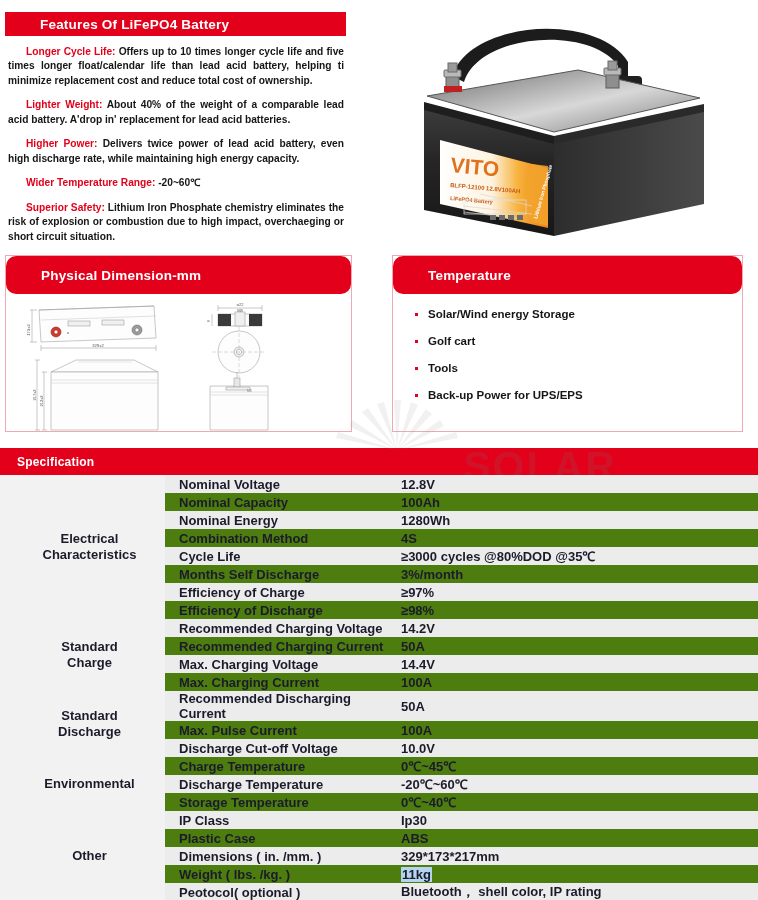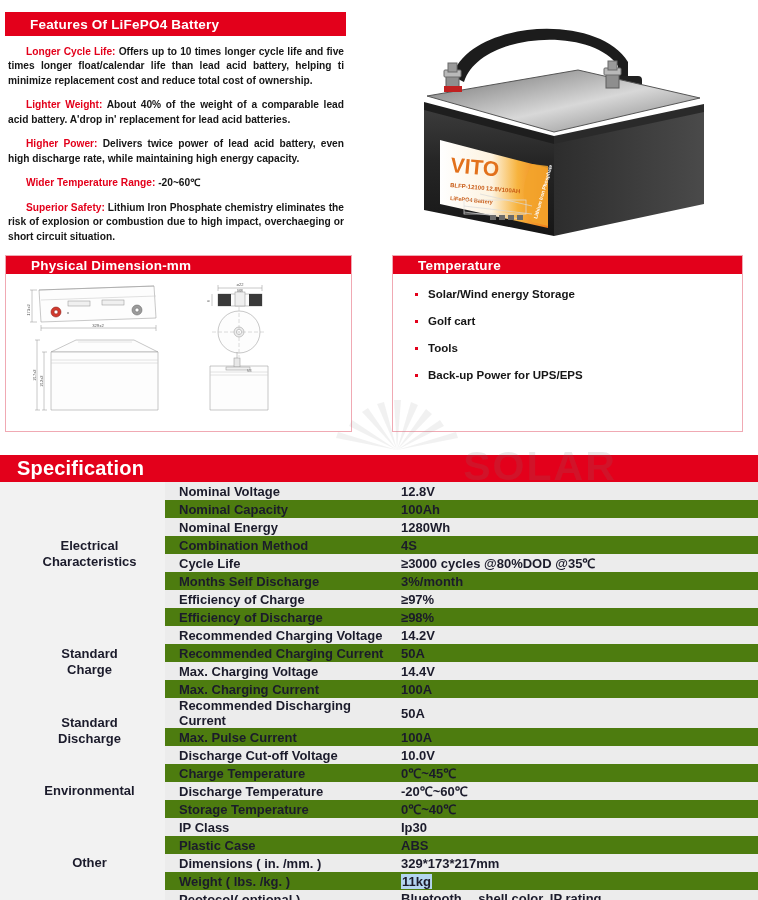--- a/index.html
+++ b/index.html
@@ -46,21 +46,21 @@
 
   
   .bar {
     background: #e3001b;
     color: #ffffff;
     font-size: 13.5px;
     font-weight: bold;
     letter-spacing: 0.2px;
     display: flex;
     align-items: center;
-    padding-left: 25px;
+    padding-left: 35px;
   }
 
   
   .features {
     position: absolute;
     left: 5px;
     top: 12px;
     width: 341px;
   }
   .features .bar { height: 24px; }
@@ -84,21 +84,21 @@
     height: 232px;
   }
   .photo svg { display: block; }
 
   
   .panel {
     position: absolute;
     border: 1px solid #f0a9b3;
     background: #fff;
   }
-  .panel .bar { height: 18px; border-bottom: none; }
+  .panel .bar { height: 38px; border-bottom: none; border-radius: 10px; }
   #panel-dimension { left: 5px; top: 255px; width: 347px; height: 177px; }
   #panel-application { left: 392px; top: 255px; width: 351px; height: 177px; }
 
   .dim-canvas { position: relative; width: 100%; height: 152px; }
   .dim-canvas svg { position: absolute; left: 0; top: 0; }
 
   .app-list { padding: 14px 0 0 22px; }
   .app-item {
     font-size: 11.5px;
     font-weight: bold;
@@ -116,23 +116,22 @@
 
   
   .spec {
     position: absolute;
     left: 0;
     top: 448px;
     width: 758px;
   }
   .spec .bar {
     height: 27px;
-    font-size: 20px;
+    font-size: 12px;
     padding-left: 17px;
-    margin-top: 7px;
   }
   table.spec-table {
     width: 100%;
     border-collapse: collapse;
     table-layout: fixed;
     position: relative;
     z-index: 10;
   }
   table.spec-table td {
     font-size: 13px;

